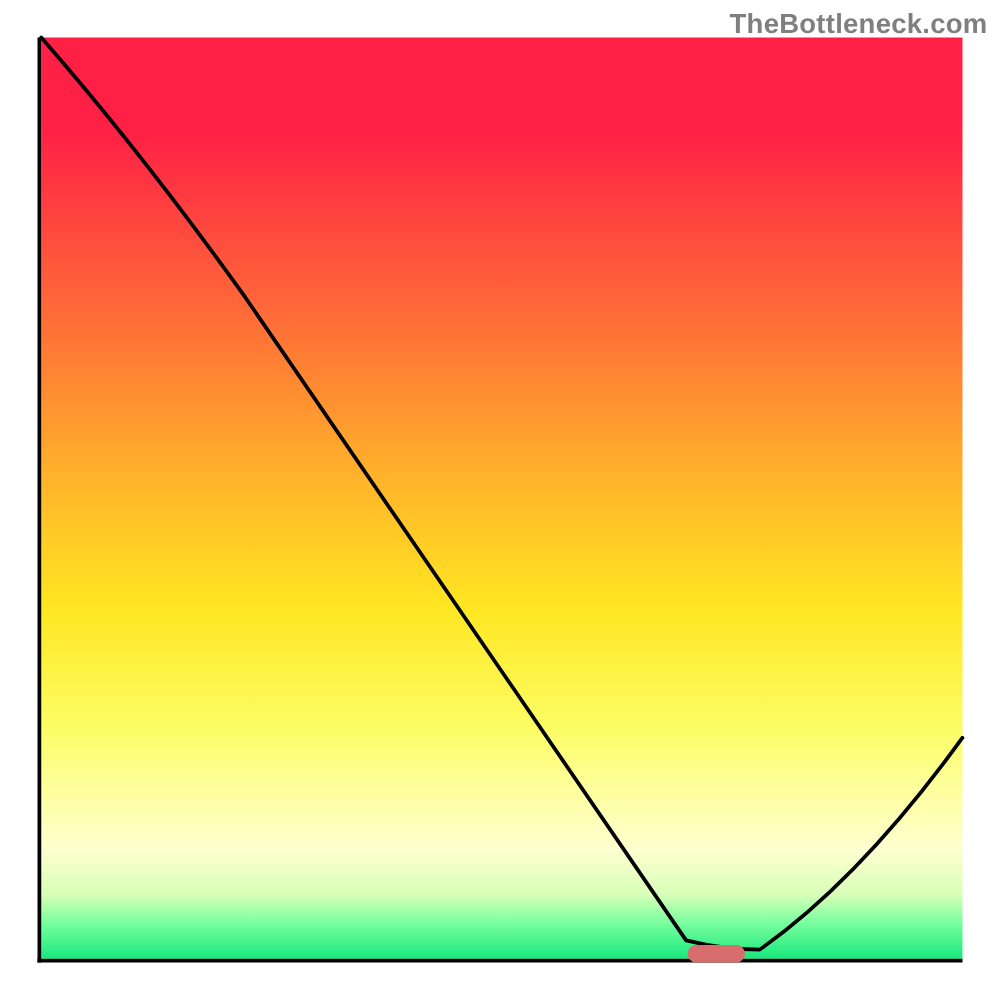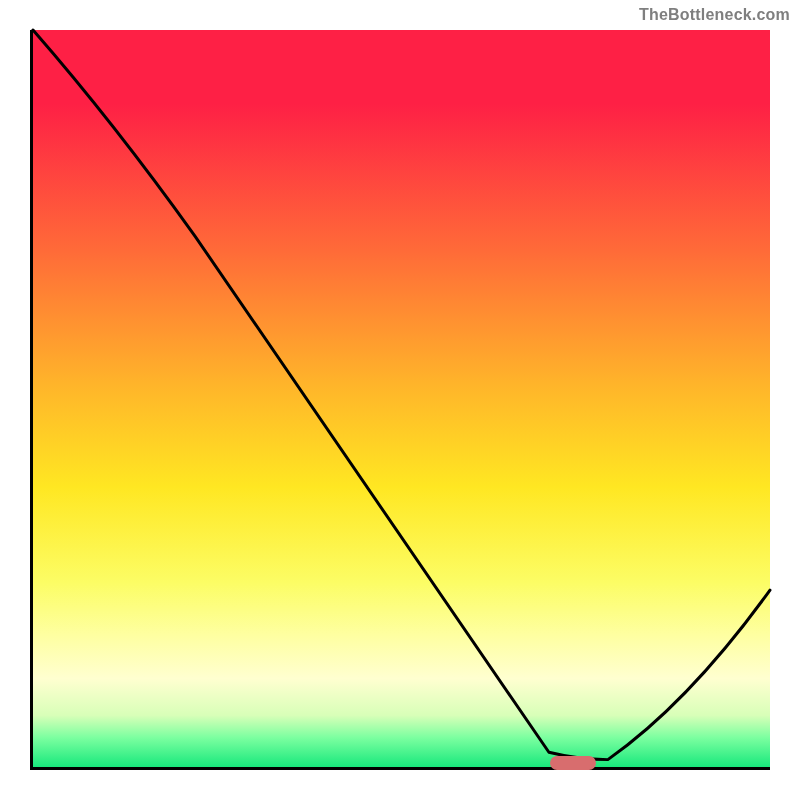--- a/index.html
+++ b/index.html
@@ -7,21 +7,21 @@
     width: 800px;
     height: 800px;
     background: #ffffff;
     position: relative;
     font-family: Arial, Helvetica, sans-serif;
   }
   .watermark {
     position: absolute;
     top: 6px;
     right: 10px;
-    font-size: 16px;
+    font-size: 22px;
     font-weight: 600;
     color: #7f7f7f;
     letter-spacing: 0.2px;
   }
   .plot-area {
     position: absolute;
     left: 30px;
     top: 30px;
     width: 740px;
     height: 740px;

